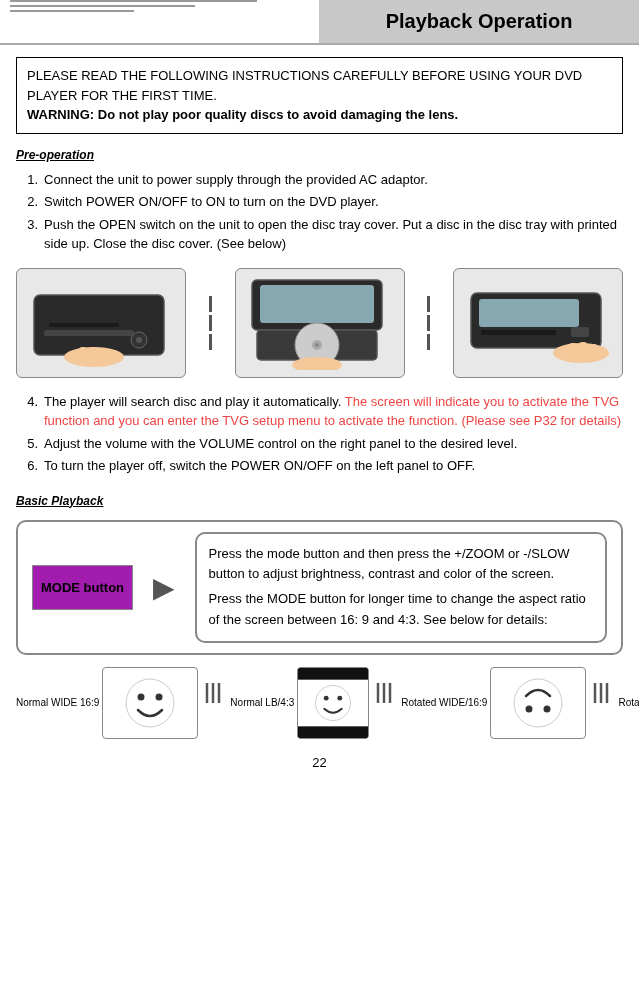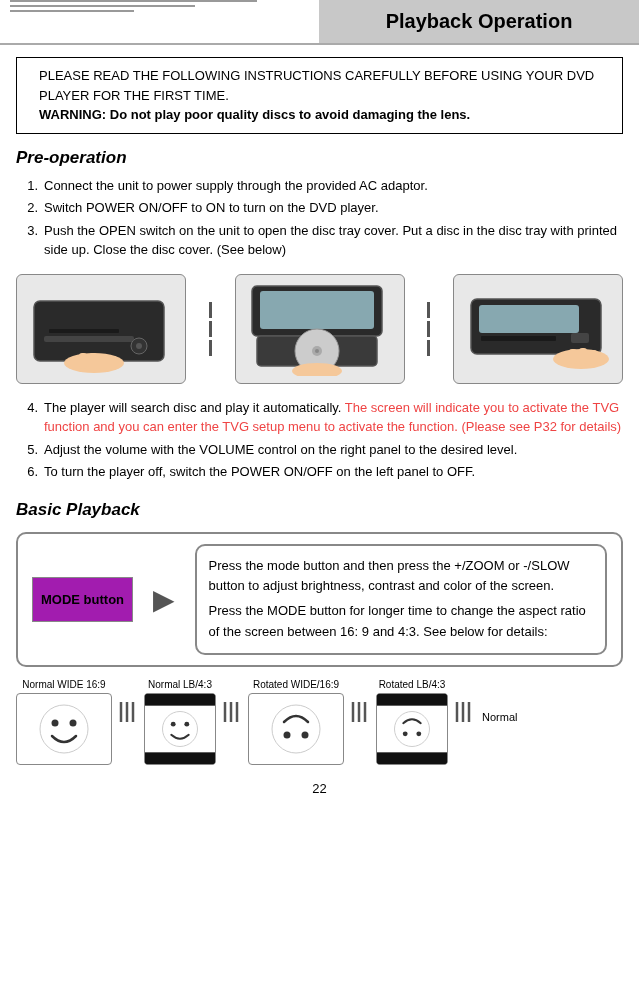--- a/index.html
+++ b/index.html
@@ -50,34 +50,35 @@
     }
 
     
     .content {
       padding: 12px 16px 8px 16px;
     }
 
     
     .warning-box {
       border: 1px solid #000;
-      padding: 8px 22px;
+      padding: 8px 10px;
       margin-bottom: 14px;
       font-size: 13px;
       line-height: 1.5;
     }
     .warning-bold {
       font-weight: bold;
     }
 
     
     .section-title {
-      font-size: 17px;
+      font-size: 12px;
       font-weight: bold;
       font-style: italic;
+      text-decoration: underline;
       margin-bottom: 8px;
     }
 
     
     .numbered-list {
       margin-left: 0;
       padding-left: 0;
       list-style: none;
       margin-bottom: 10px;
     }
@@ -192,21 +193,21 @@
     
     .ratio-row {
       display: flex;
       align-items: flex-end;
       gap: 4px;
       margin: 10px 0 4px 0;
       flex-wrap: nowrap;
     }
     .ratio-item {
       display: flex;
-      flex-direction: column;
+      flex-direction: row;
       align-items: center;
       gap: 3px;
     }
     .ratio-label {
       font-size: 10px;
       color: #000;
       text-align: center;
       white-space: nowrap;
     }
     .ratio-img {

